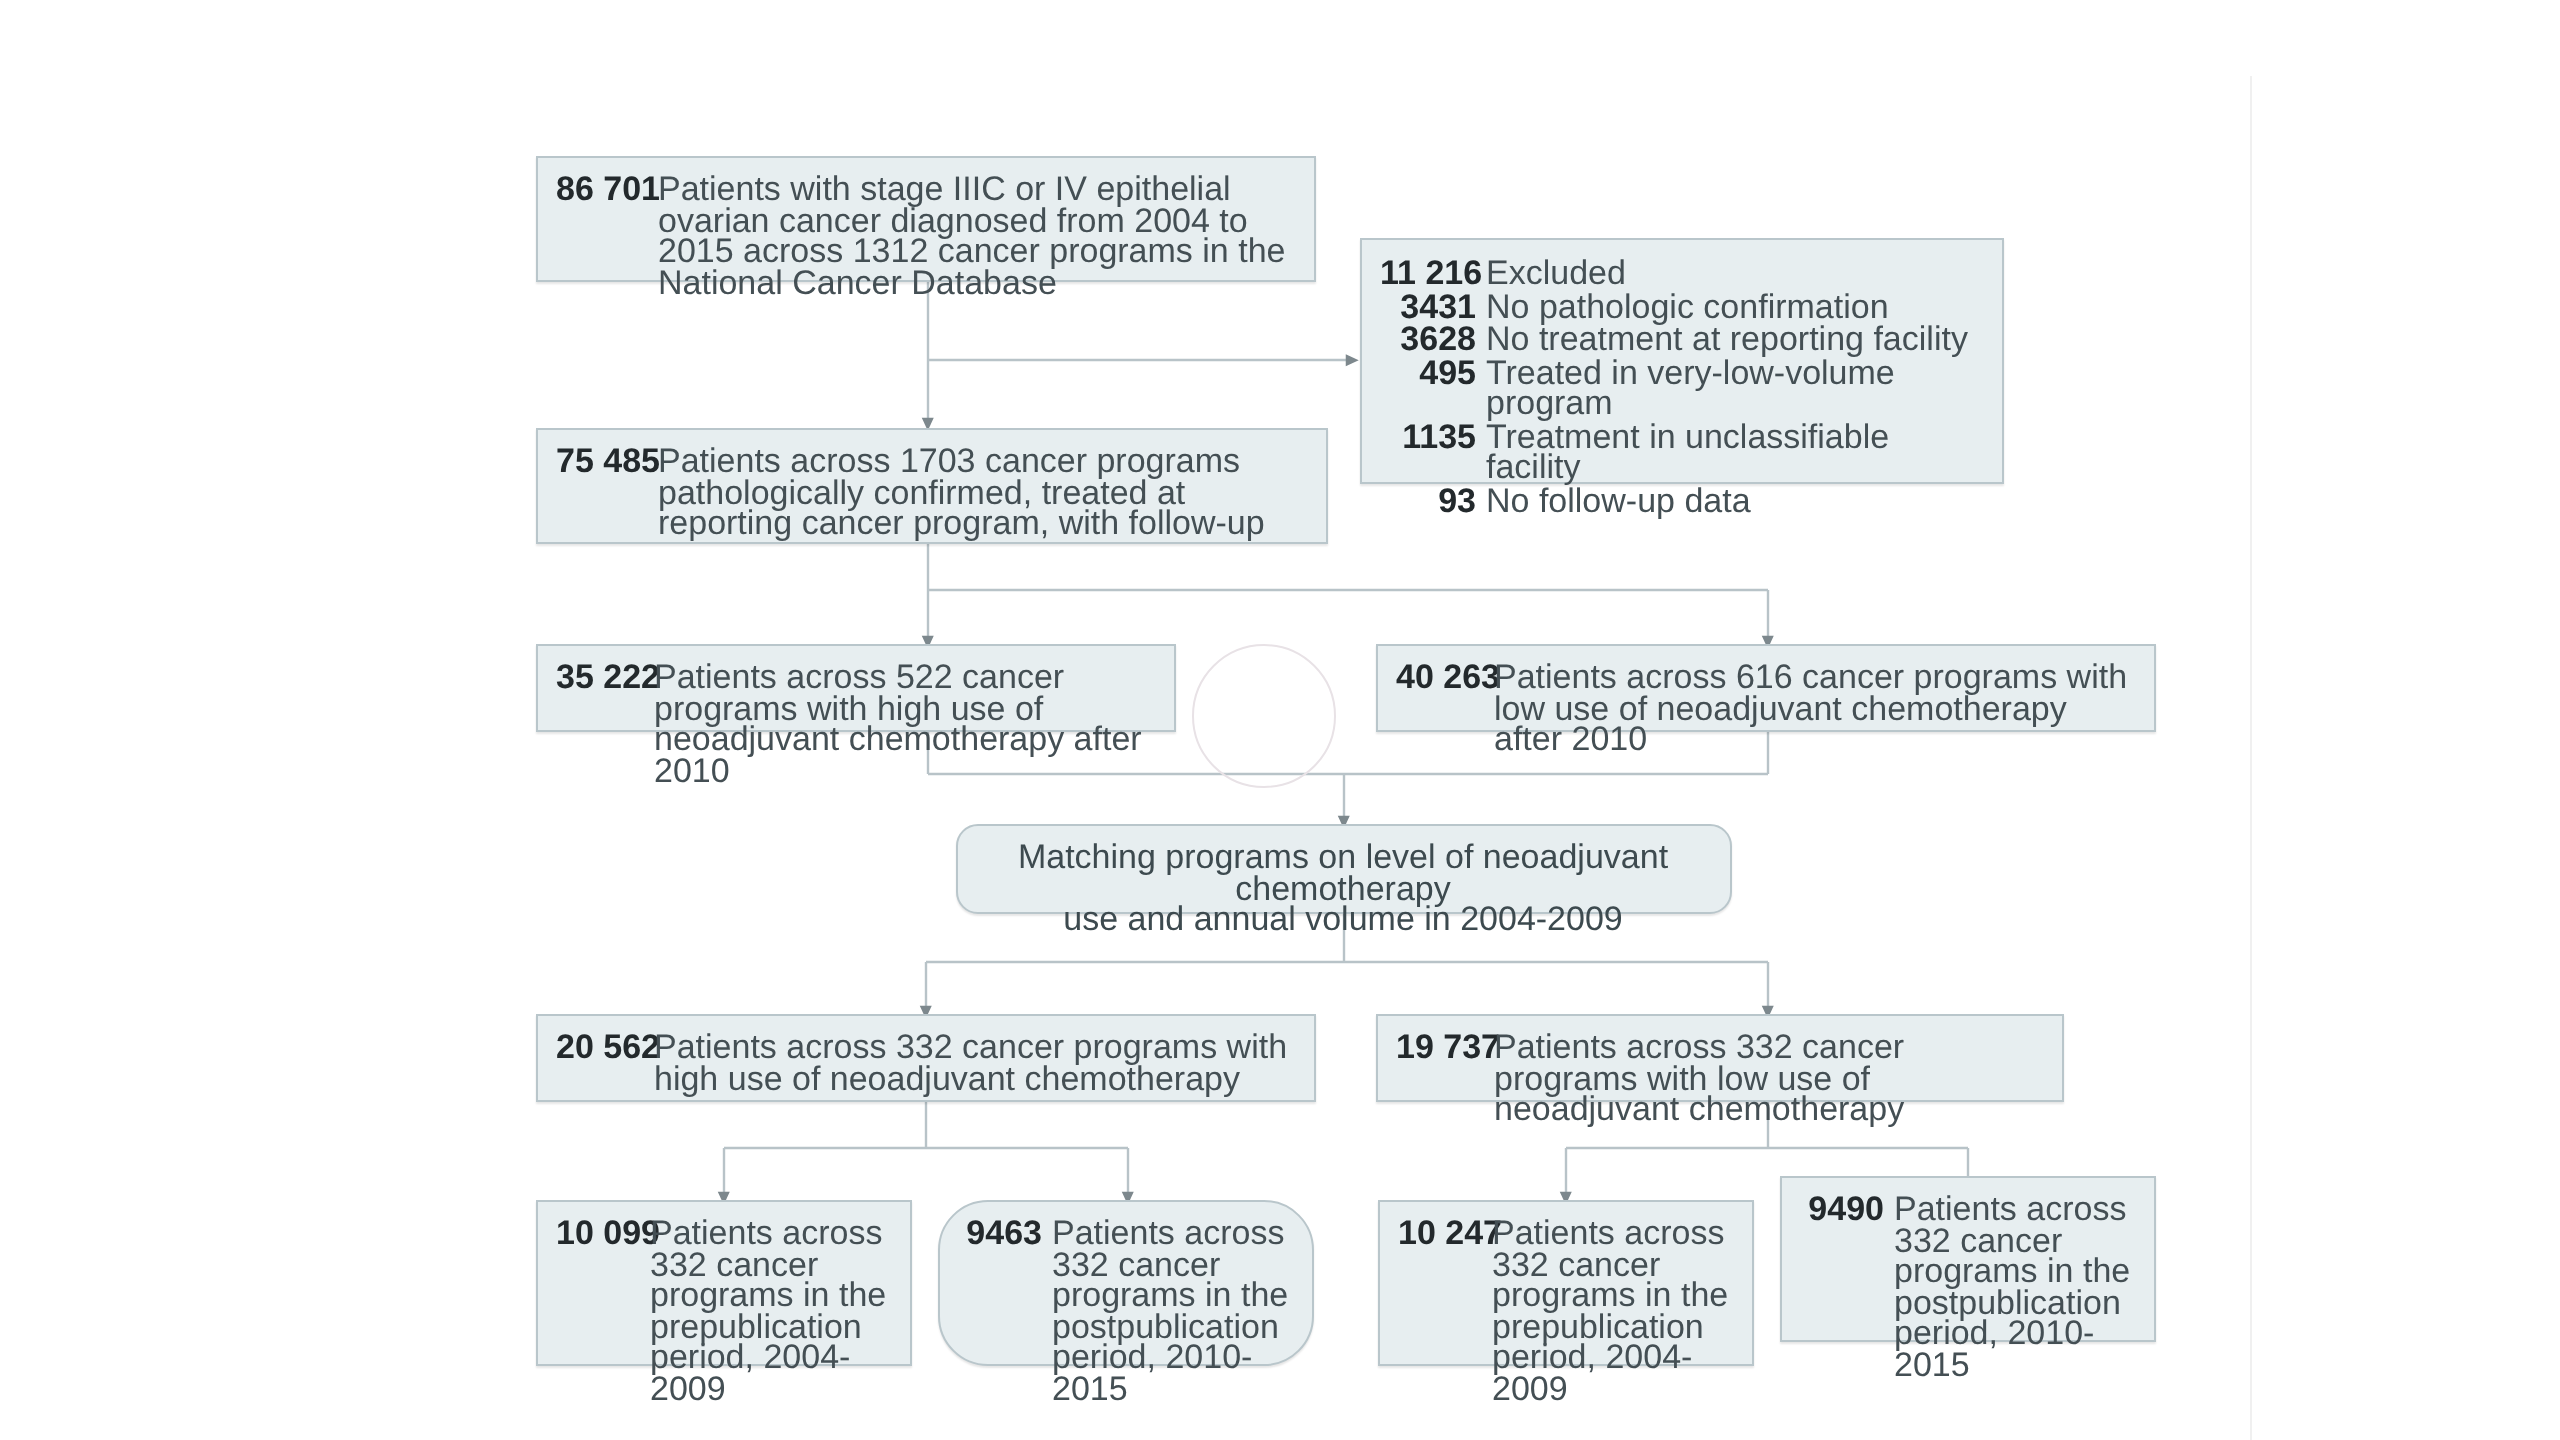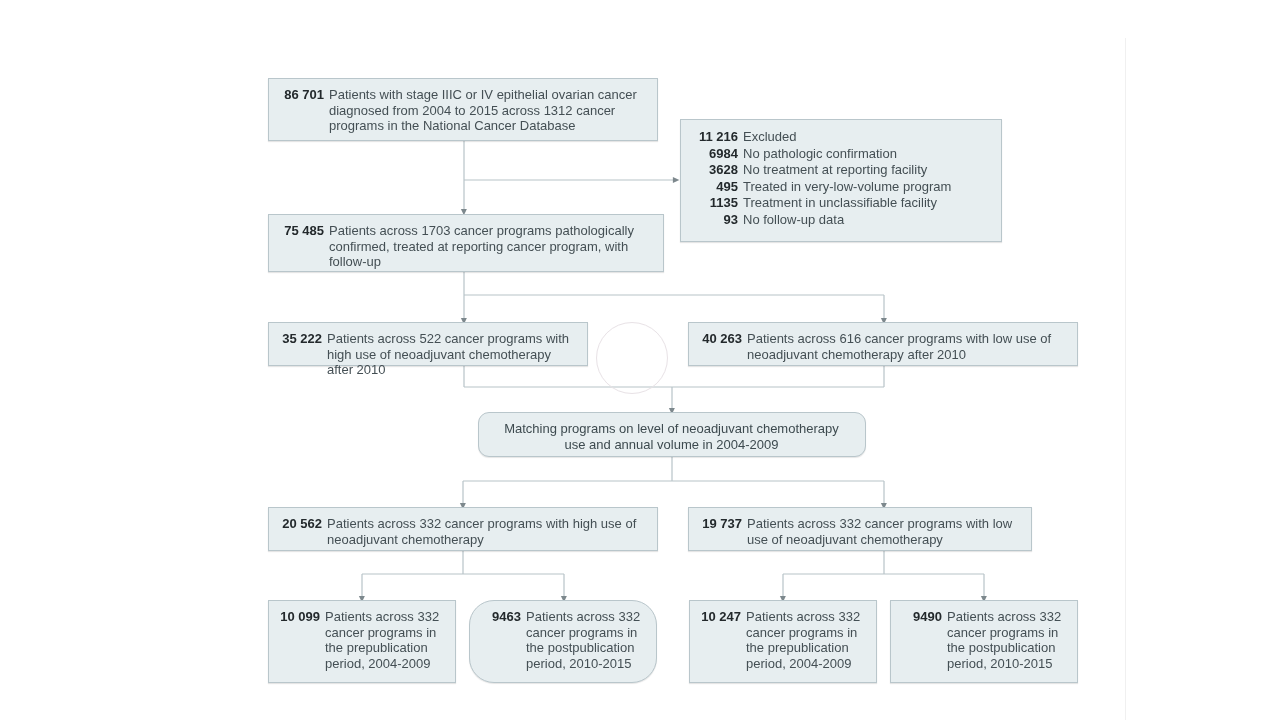--- a/index.html
+++ b/index.html
@@ -34,21 +34,21 @@
   }
   
   .box {
     position: absolute;
     box-sizing: border-box;
     background: #e7eef0;
     border: 1px solid #b9c6cb;
     box-shadow: 0 1px 1px rgba(0,0,0,0.10);
     padding: 8px 10px 8px 9px;
     color: #3d4a4f;
-    font-size: 13px;
+    font-size: 17px;
     line-height: 15.5px;
   }
   .box.center-text {
     text-align: center;
     border-radius: 11px;
   }
   .row {
     display: flex;
     align-items: flex-start;
   }
@@ -139,21 +139,21 @@
       <span class="txt">Patients with stage IIIC or IV epithelial ovarian cancer diagnosed from 2004 to 2015 across 1312 cancer programs in the National Cancer Database</span>
     </div>
   </div>
 
   <div class="box w-excl" style="left:680px; top:119px; width:322px; height:123px; padding-top:9px;">
     <div class="row excl-title">
       <span class="num">11 216</span>
       <span class="txt">Excluded</span>
     </div>
     <div class="row excl-row">
-      <span class="num">6984</span>
+      <span class="num">3431</span>
       <span class="txt">No pathologic confirmation</span>
     </div>
     <div class="row excl-row">
       <span class="num">3628</span>
       <span class="txt">No treatment at reporting facility</span>
     </div>
     <div class="row excl-row">
       <span class="num">495</span>
       <span class="txt">Treated in very-low-volume program</span>
     </div>
@@ -221,21 +221,21 @@
     </div>
   </div>
 
   <div class="box w-small" style="left:689px; top:600px; width:188px; height:83px;">
     <div class="row">
       <span class="num">10 247</span>
       <span class="txt">Patients across 332 cancer programs in the prepublication period, 2004-2009</span>
     </div>
   </div>
 
-  <div class="box w-small" style="left:890px; top:600px; width:188px; height:83px;">
+  <div class="box w-small" style="left:890px; top:588px; width:188px; height:83px;">
     <div class="row">
       <span class="num">9490</span>
       <span class="txt">Patients across 332 cancer programs in the postpublication period, 2010-2015</span>
     </div>
   </div>
 
   <div class="cursor-ring"></div>
 
 </div>
 

